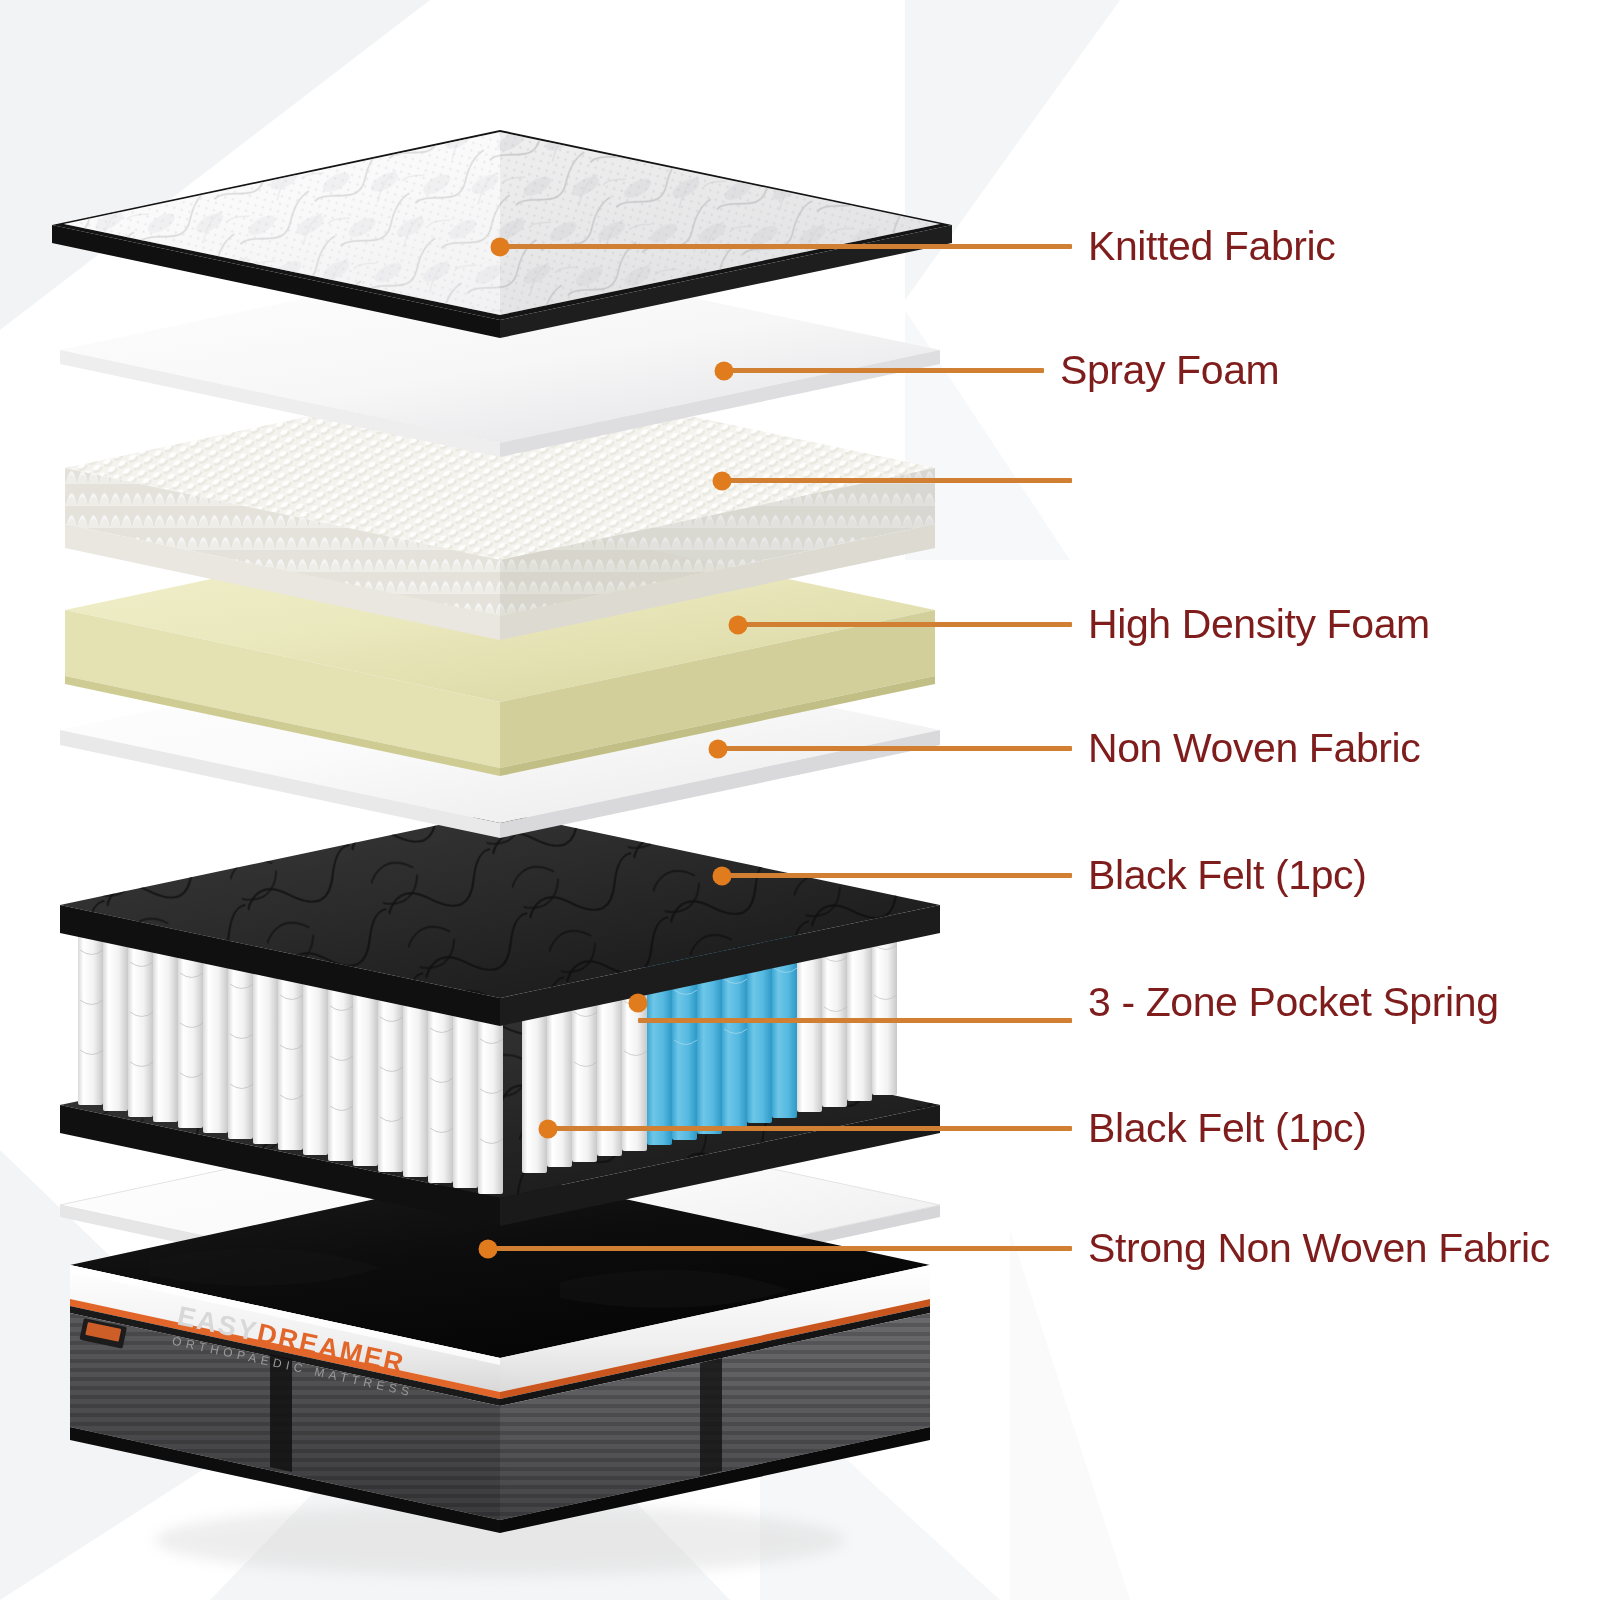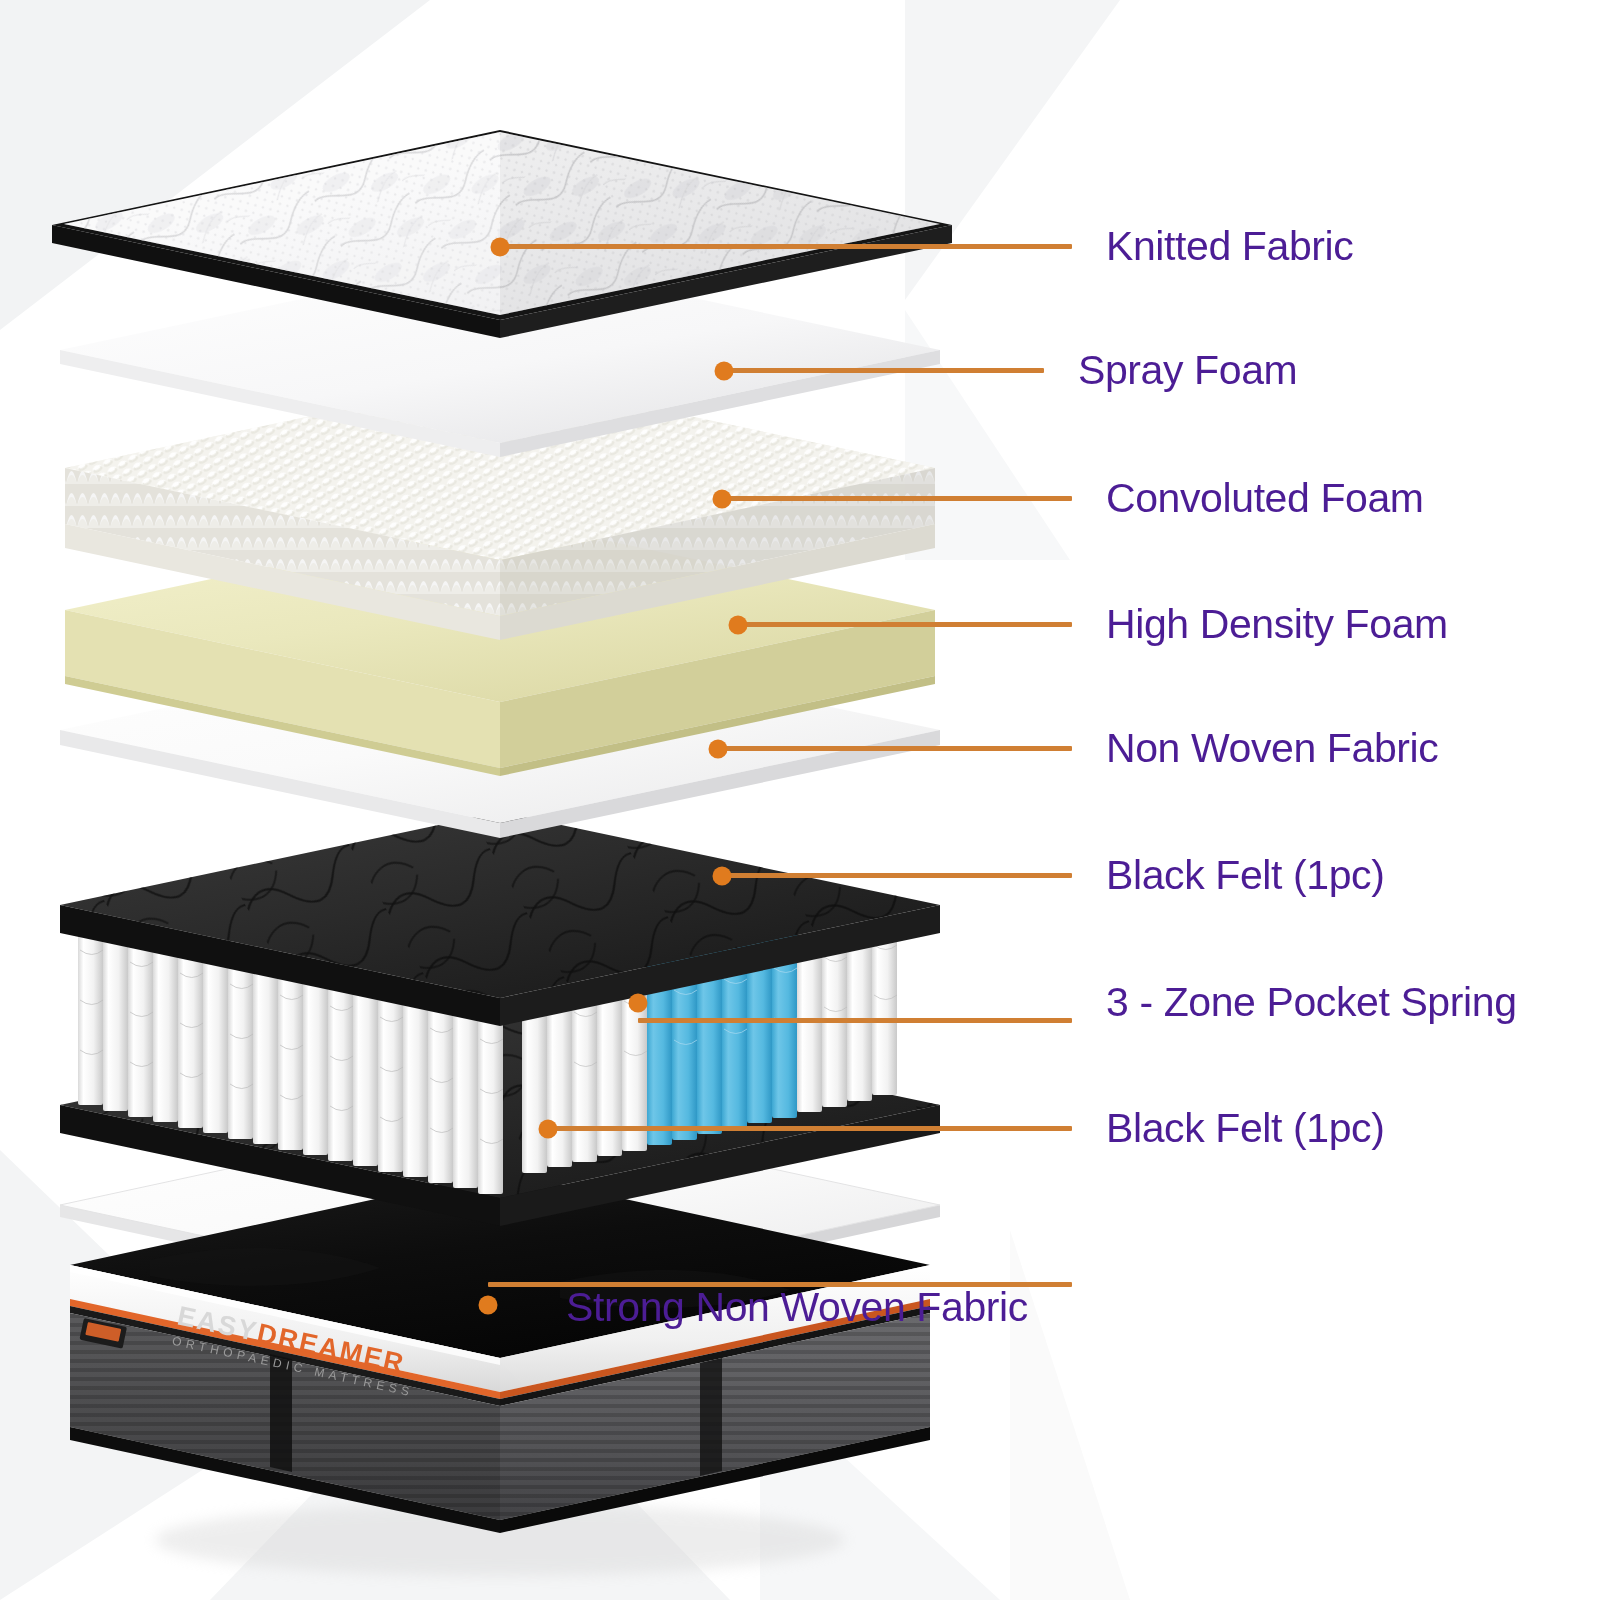--- a/index.html
+++ b/index.html
@@ -49,23 +49,23 @@
     width: 19px; height: 19px;
     border-radius: 50%;
     background: #e07b1e;
     left: 0; top: 50%;
     transform: translate(-50%, -50%);
   }
   .callout .txt {
     font-family: "Liberation Sans", sans-serif;
     font-size: 41px;
     font-weight: 300;
-    color: #4c1d95;
+    color: #7f1d1d;
     letter-spacing: -0.4px;
-    margin-left: 34px;
+    margin-left: 16px;
     line-height: 1;
   }
 
   
   .brand {
     position: absolute;
     transform-origin: left center;
     pointer-events: none;
   }
   .brand .b1 {
@@ -455,21 +455,20 @@
 
   <div class="callout" style="left:724px; top:350px;">
     <span class="dot"></span>
     <span class="leader" style="width:320px;"></span>
     <span class="txt">Spray Foam</span>
   </div>
 
   <div class="callout" style="left:722px; top:478px;">
     <span class="dot"></span>
     <span class="leader" style="width:350px;"></span>
-    <span class="txt">Convoluted Foam</span>
   </div>
 
   <div class="callout" style="left:718px; top:728px;">
     <span class="dot"></span>
     <span class="leader" style="width:354px;"></span>
     <span class="txt">Non Woven Fabric</span>
   </div>
 
   <div class="callout" style="left:738px; top:604px;">
     <span class="dot"></span>
@@ -488,21 +487,21 @@
     <span class="leader" style="width:434px;"></span>
     <span class="txt">3 - Zone Pocket Spring</span>
   </div>
 
   <div class="callout" style="left:548px; top:1108px;">
     <span class="dot"></span>
     <span class="leader" style="width:524px;"></span>
     <span class="txt">Black Felt (1pc)</span>
   </div>
 
-  <div class="callout" style="left:488px; top:1282px;flex-direction:column;">
+  <div class="callout" style="left:488px; top:1228px;">
     <span class="dot"></span>
     <span class="leader" style="width:584px;"></span>
     <span class="txt">Strong Non Woven Fabric</span>
   </div>
 
   <div class="brand" style="left:176px; top:1300px; transform: rotate(12.2deg);">
     <div class="b1">
       <span class="w1">EASY</span><span class="w2">DREAMER</span>
     </div>
     <div class="b2">ORTHOPAEDIC MATTRESS</div>

